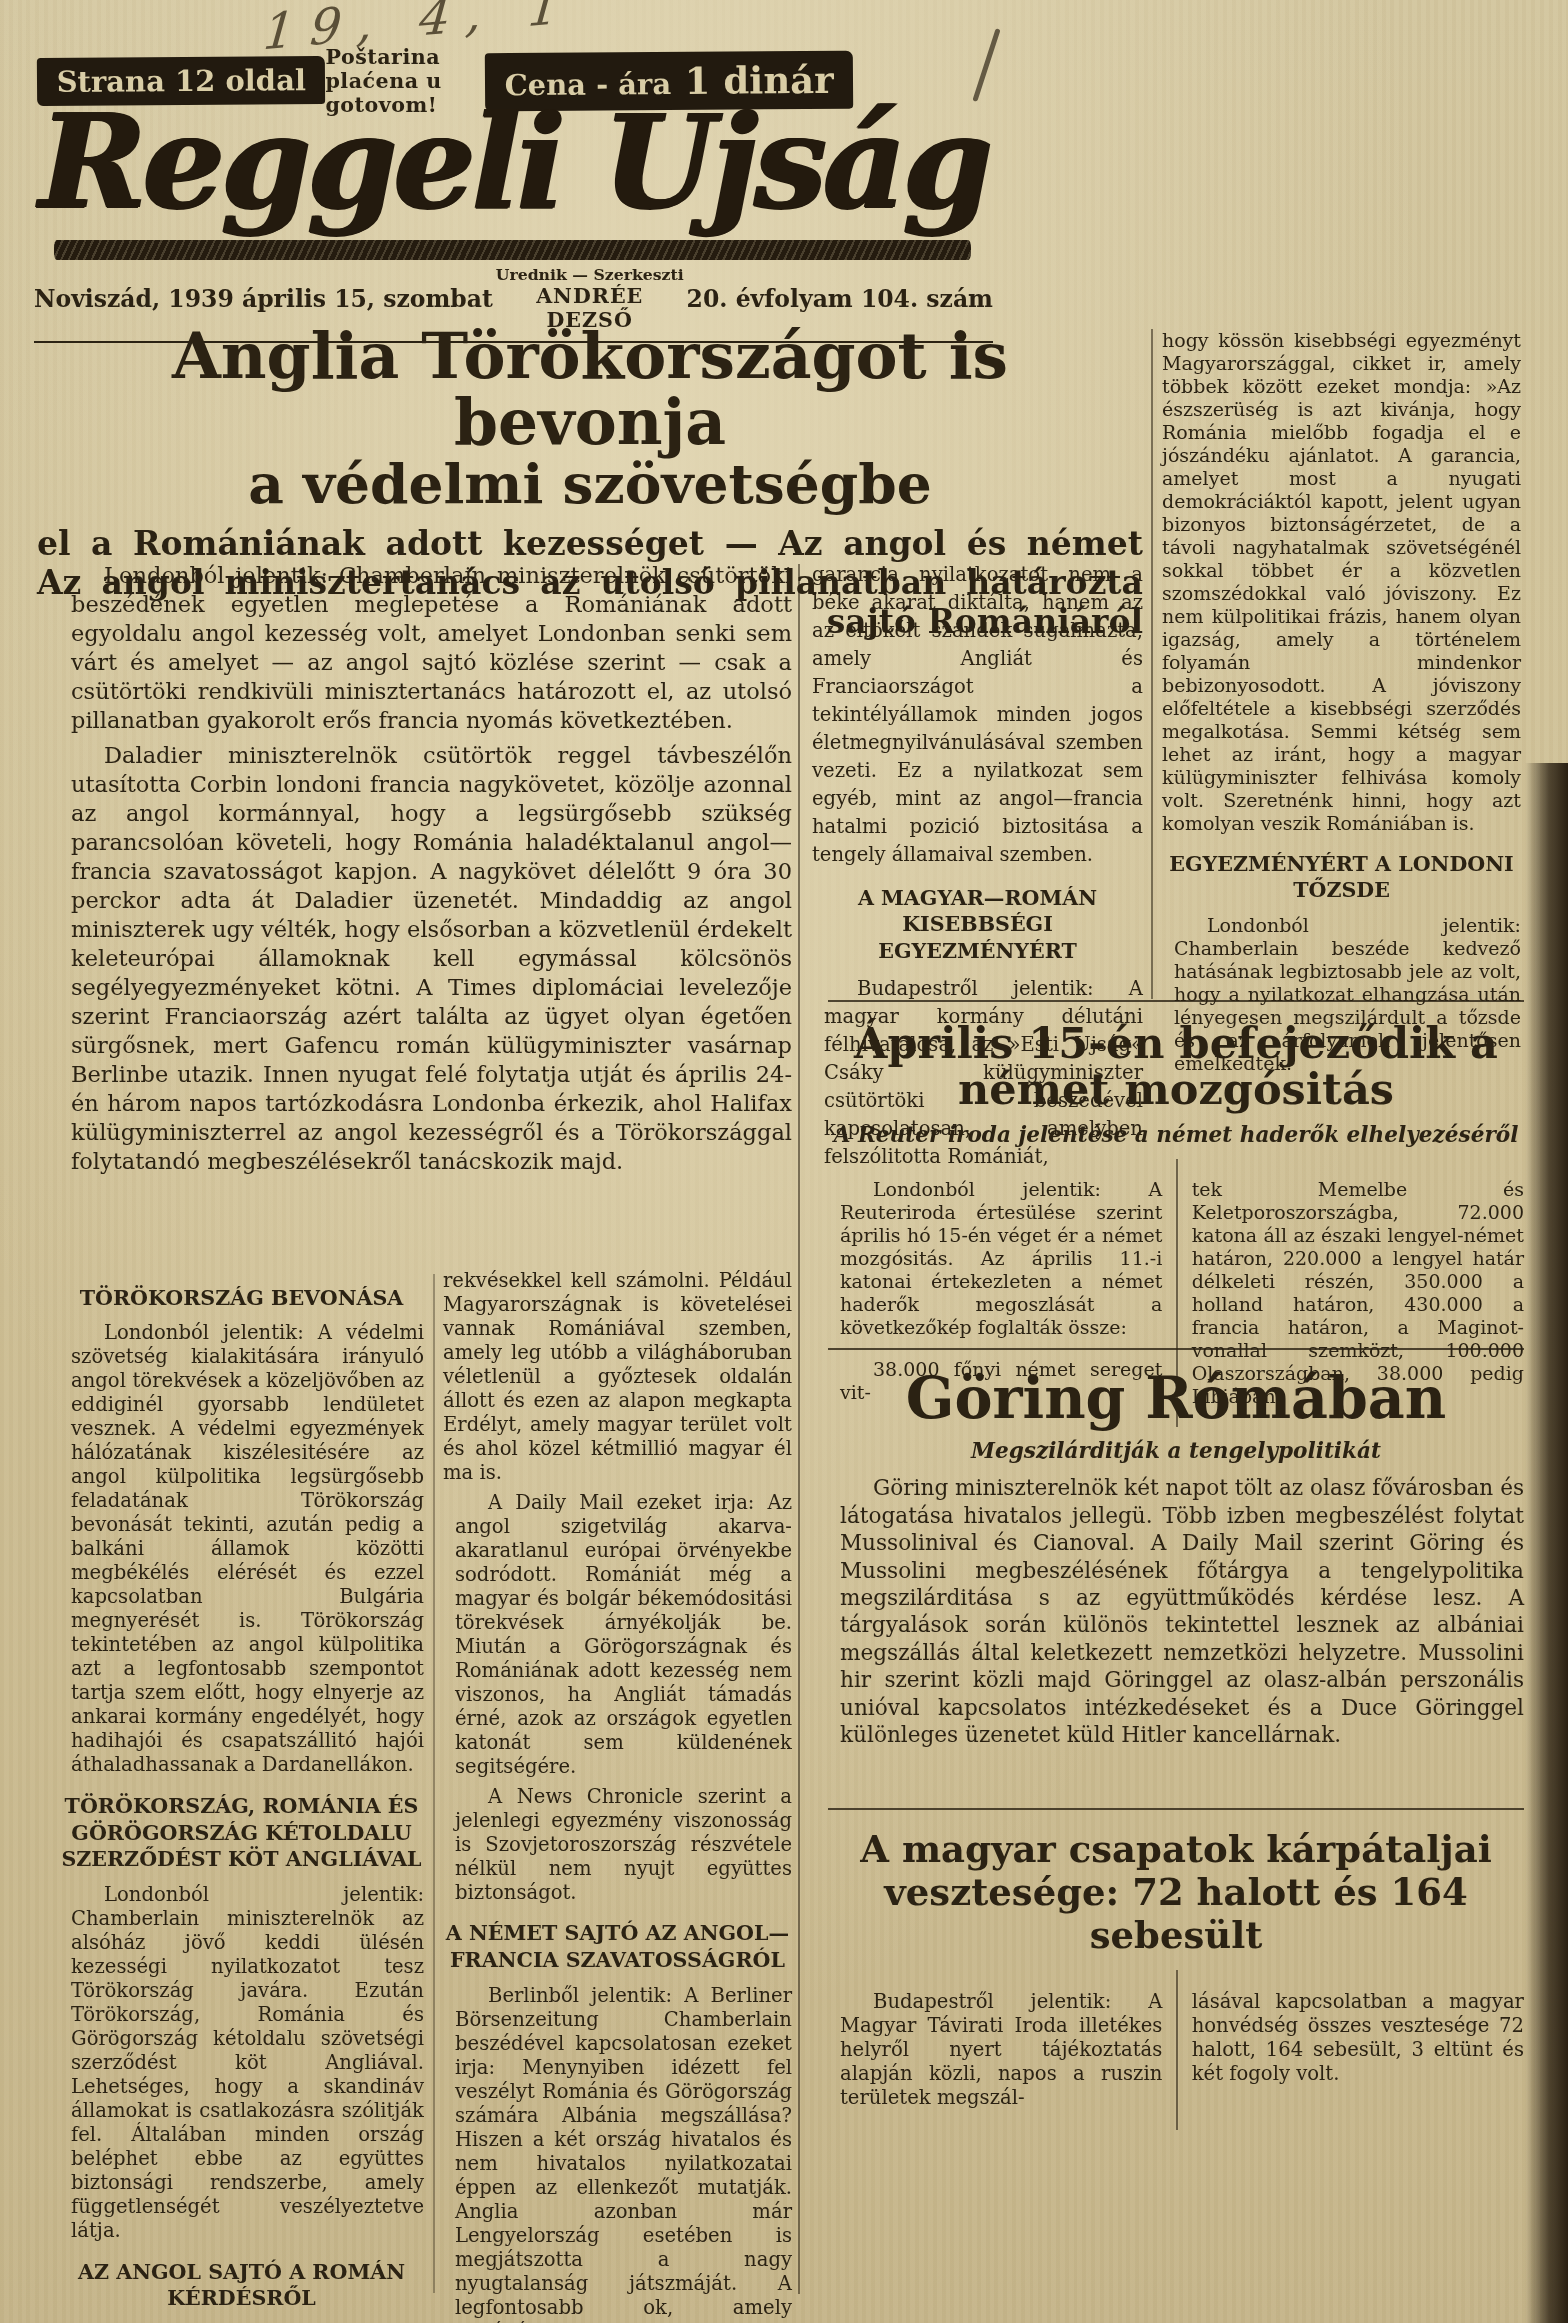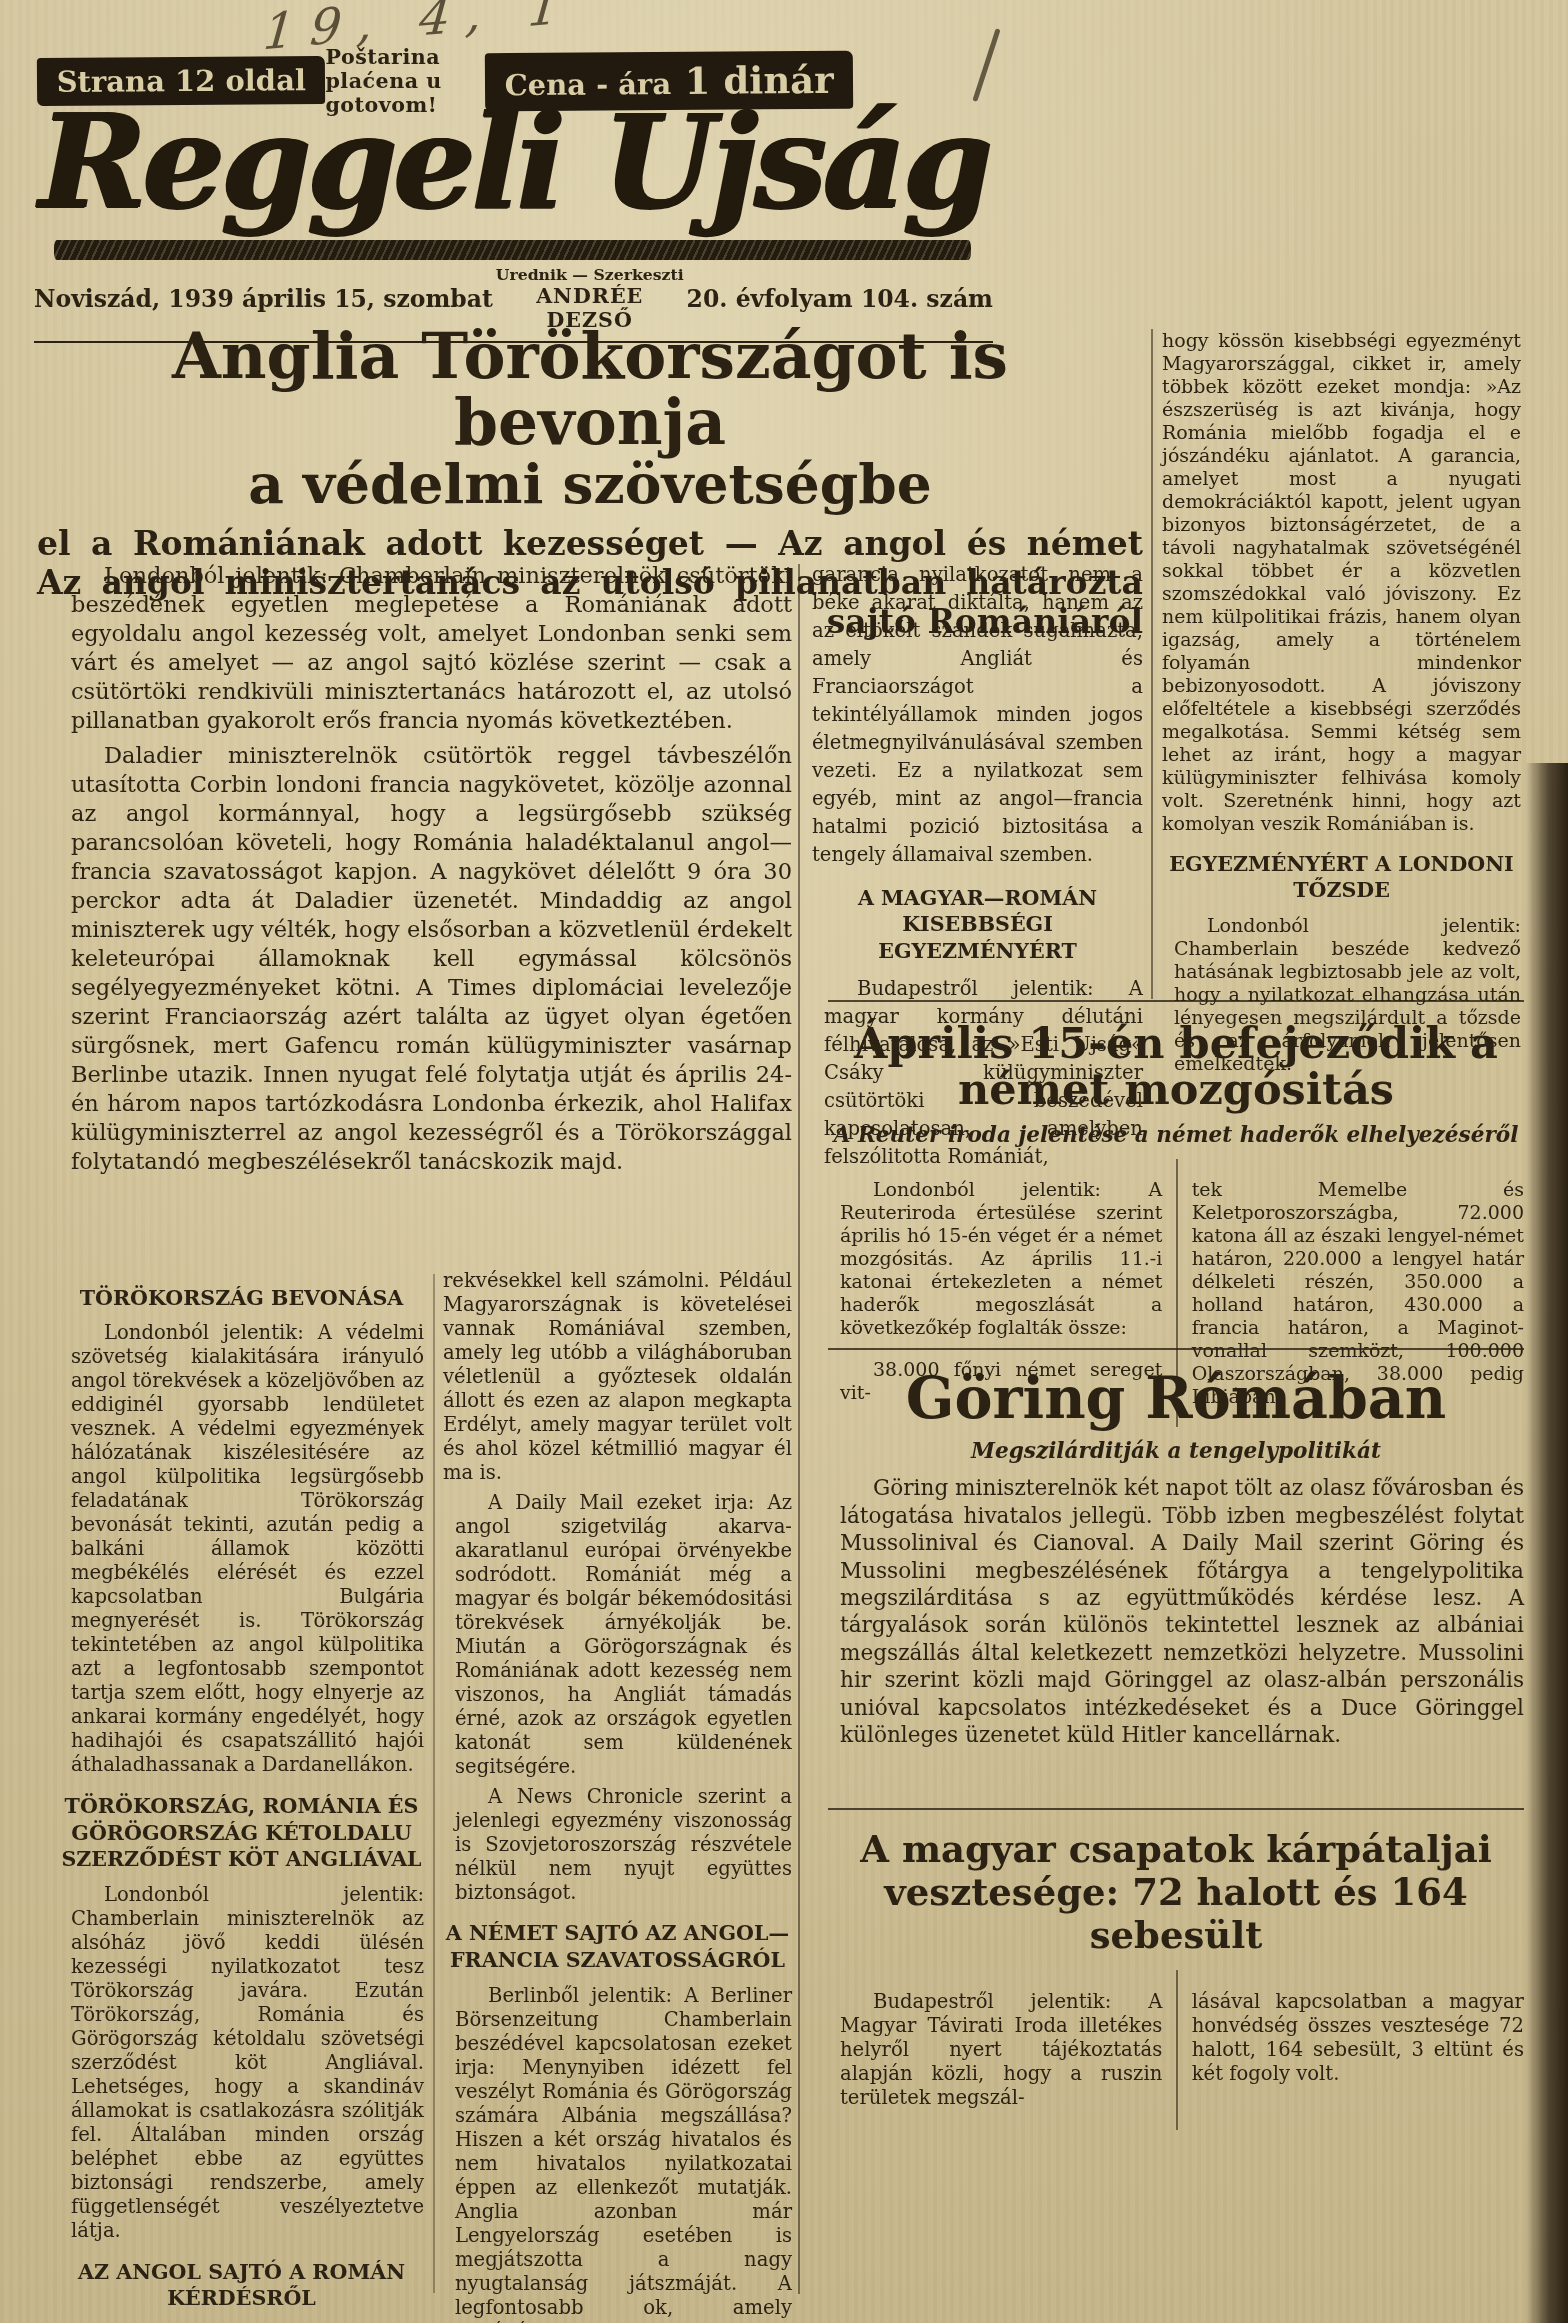--- a/index.html
+++ b/index.html
@@ -214,21 +214,21 @@
     <div class="g-head">Göring Rómában</div>
     <div class="it-sub">Megszilárditják a tengelypolitikát</div>
     <p class="goring-body ind">Göring miniszterelnök két napot tölt az olasz fővárosban és látogatása hivatalos jellegü. Több izben megbeszélést folytat Mussolinival és Cianoval. A Daily Mail szerint Göring és Mussolini megbeszélésének főtárgya a tengelypolitika megszilárditása s az együttműködés kérdése lesz. A tárgyalások során különös tekintettel lesznek az albániai megszállás által keletkezett nemzetközi helyzetre. Mussolini hir szerint közli majd Göringgel az olasz-albán perszonális unióval kapcsolatos intézkedéseket és a Duce Göringgel különleges üzenetet küld Hitler kancellárnak.</p>
   </div>
 
   <div class="abs article-block casualty-article">
     <div class="c-head">A magyar csapatok kárpátaljai</div>
     <div class="c-head">vesztesége: 72 halott és 164 sebesült</div>
     <div class="two-col" style="margin-top:13.7px;">
       <div class="tc-left">
-        <p class="ind">Budapestről jelentik: A Magyar Távirati Iroda illetékes helyről nyert tájékoztatás alapján közli, hogy a ruszin területek megszál-</p>
+        <p class="ind">Budapestről jelentik: A Magyar Távirati Iroda illetékes helyről nyert tájékoztatás alapján közli, napos a ruszin területek megszál-</p>
       </div>
       <div class="tc-right">
         <p>lásával kapcsolatban a magyar honvédség összes vesztesége 72 halott, 164 sebesült, 3 eltünt és két fogoly volt.</p>
       </div>
     </div>
   </div>
 
   <div class="abs v-rule vr-left-zone"></div>
   <div class="abs v-rule vr-mid-right"></div>
   <div class="abs v-rule vr-col12"></div>

